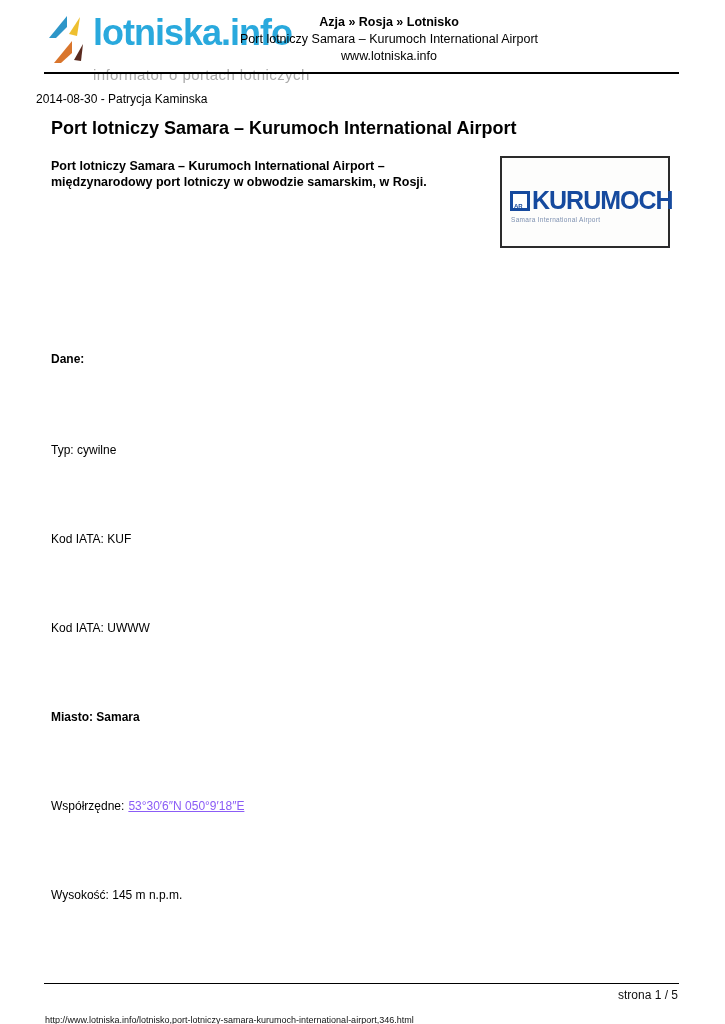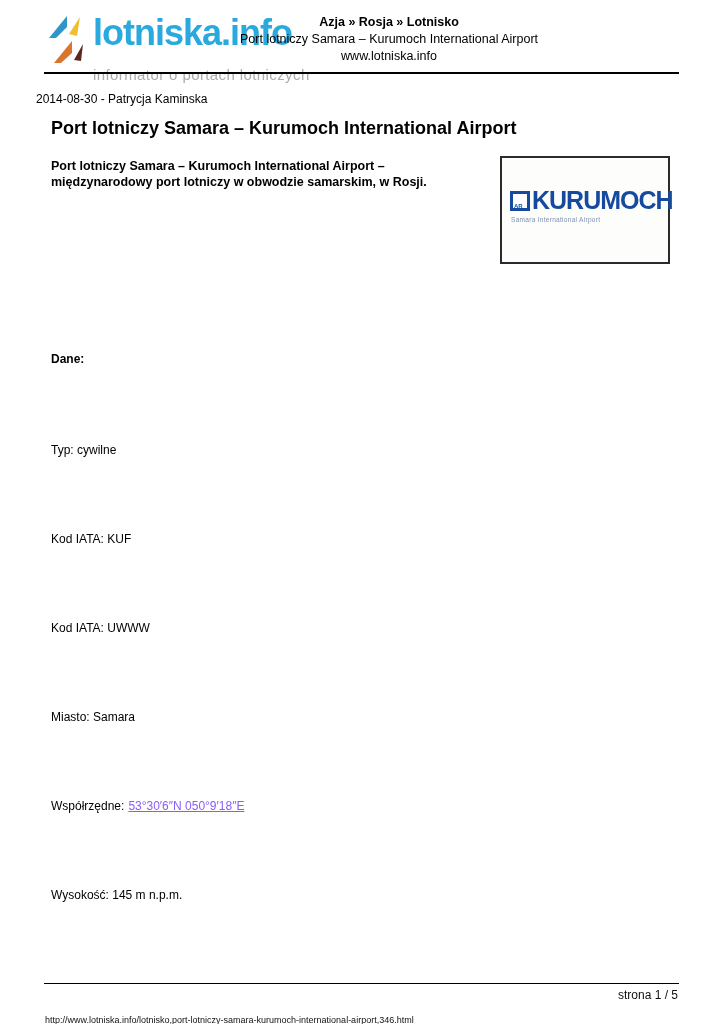--- a/index.html
+++ b/index.html
@@ -35,21 +35,21 @@
   
   .byline { position: absolute; left: 36px; top: 92px; font-size: 12px; }
   .article-title { position: absolute; left: 51px; top: 118px; font-size: 18px; font-weight: bold; }
   .article-lead {
     position: absolute; left: 51px; top: 158px; width: 415px;
     font-size: 12.5px; font-weight: bold; line-height: 16px;
   }
 
   
   .kur-box {
-    position: absolute; left: 500px; top: 156px; width: 170px; height: 108px;
+    position: absolute; left: 500px; top: 156px; width: 170px; height: 92px;
     background: #fdfdfc; border: 2px solid #2b2b2b;
   }
   .kur-inner { position: absolute; left: 8px; top: 28px; }
   .kur-row { display: flex; align-items: center; }
   .kur-mark {
     width: 20px; height: 20px; border: 3px solid #164a9e;
     position: relative; flex: 0 0 auto; background: #fff;
   }
   .kur-mark-text {
     position: absolute; left: 1px; bottom: -1px;
@@ -61,21 +61,21 @@
   }
   .kur-tagline { font-size: 6.5px; color: #7d90b0; margin-top: 1px; margin-left: 1px; letter-spacing: 0.3px; }
 
   
   .section-heading { position: absolute; left: 51px; font-size: 12px; font-weight: bold; }
   .field { position: absolute; left: 51px; font-size: 12px; }
   .pos-dane { top: 352px; }
   .pos-typ { top: 443px; }
   .pos-iata { top: 532px; }
   .pos-icao { top: 621px; }
-  .pos-miasto { top: 710px; }
+  .pos-miasto { top: 710px; font-weight: bold; }
   .pos-coords { top: 799px; }
   .pos-wysokosc { top: 888px; }
   .coords-link { color: #8b5cf6; text-decoration: underline; margin-left: 4px; cursor: pointer; }
 
   
   .footer-url { position: absolute; left: 45px; top: 988px; font-size: 9px; color: #111; margin-top: 27px; }
   .footer-page { position: absolute; right: 47px; top: 988px; font-size: 12px; color: #111; }
 </style>
 </head>
 <body>

